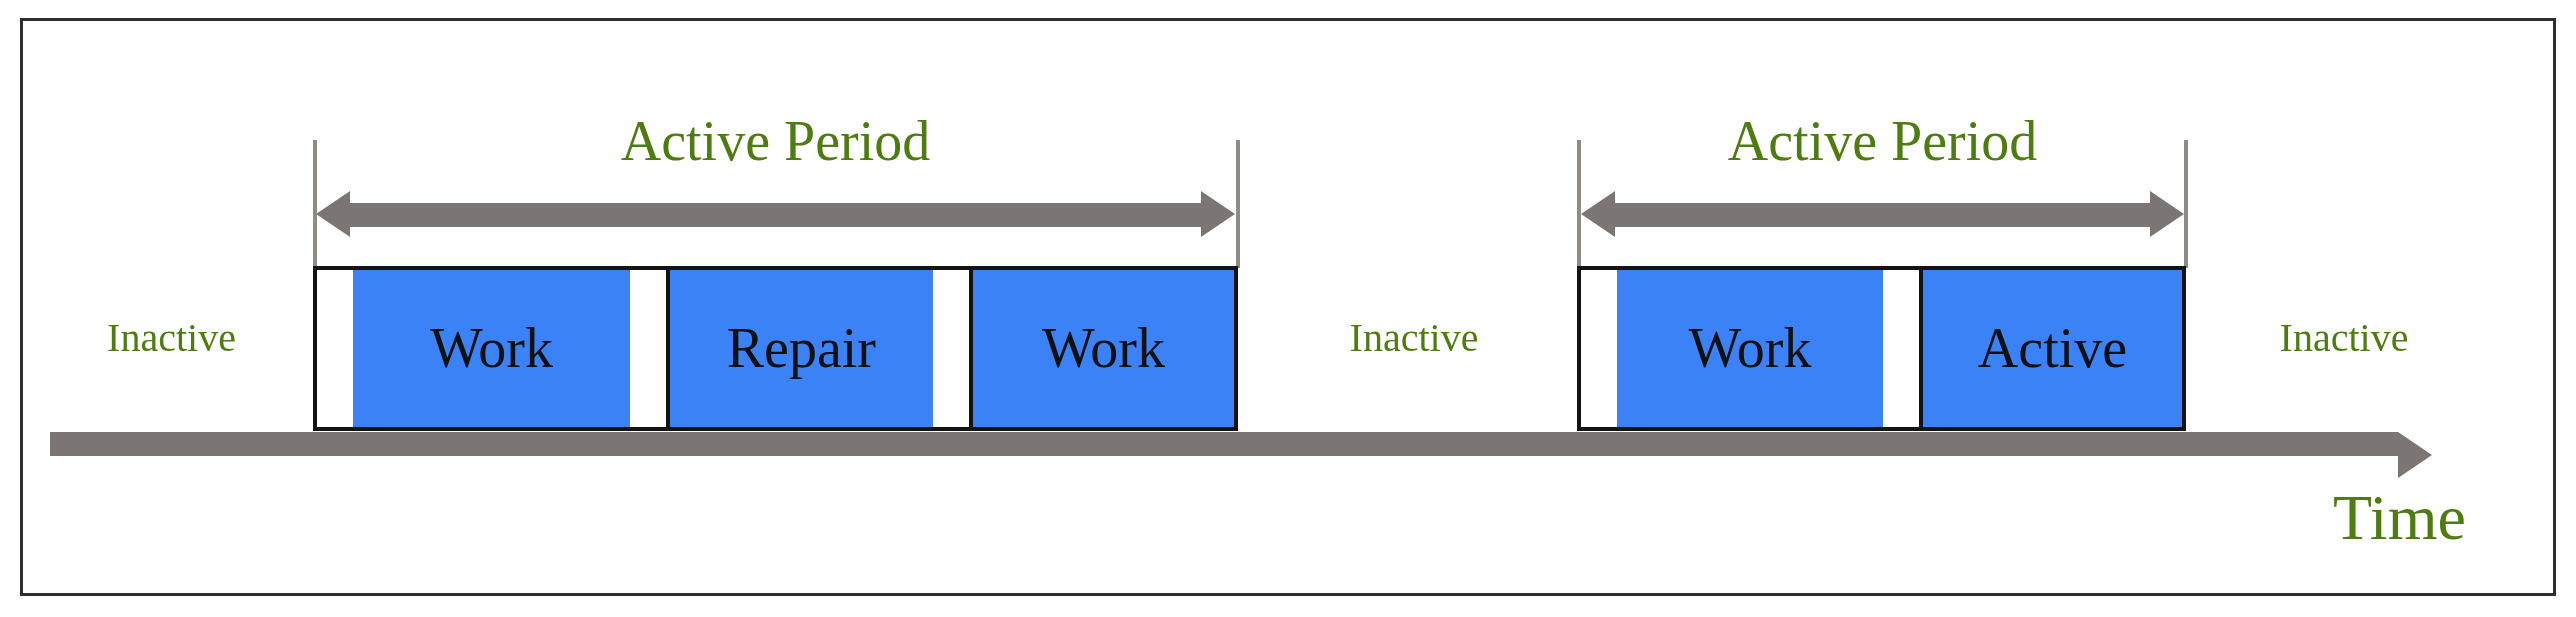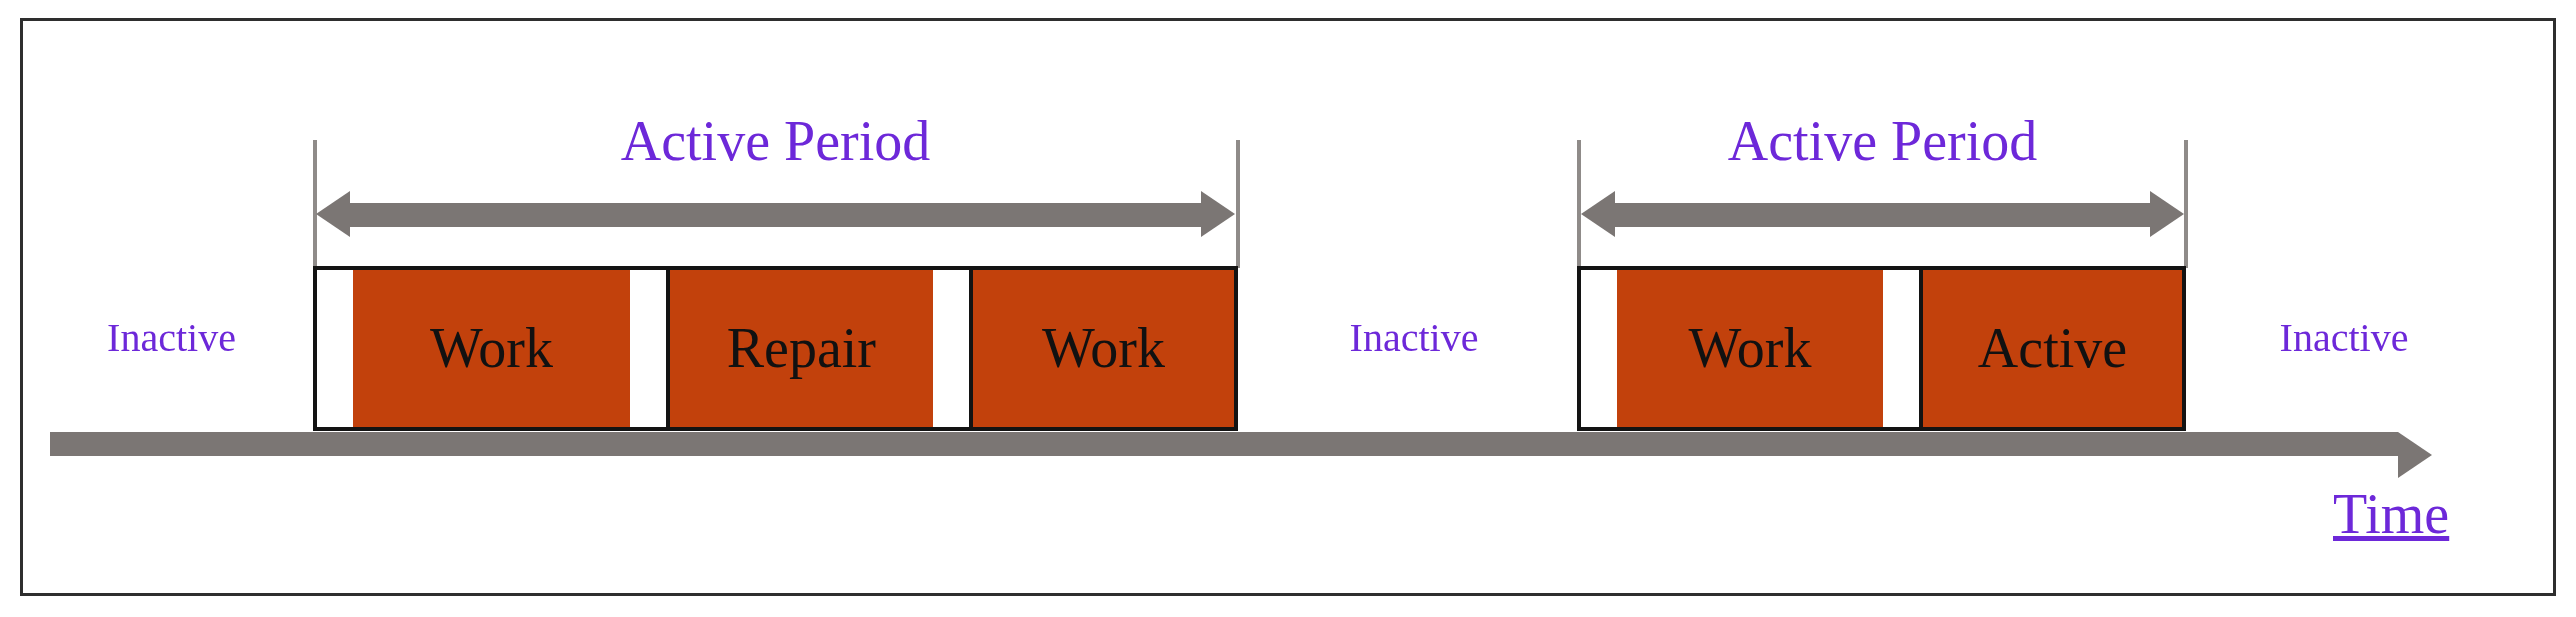--- a/index.html
+++ b/index.html
@@ -25,37 +25,36 @@
     width: 2536px;
     height: 578px;
     border: 3.6px solid #2e2e2e;
     box-sizing: border-box;
     background: #ffffff;
   }
 
   
   .label {
     position: absolute;
-    color: #6d28d9;
+    color: #4d7c0f;
     font-size: 56px;
     line-height: 1.0;
     white-space: nowrap;
     letter-spacing: 0px;
   }
   .inactive-label {
     text-align: center;
     font-size: 40px;
   }
   .period-label {
     text-align: center;
     font-size: 56px;
   }
   .time-label {
-    font-size: 56px;
-    text-decoration: underline;
+    font-size: 64px;
   }
 
   
   .axis-bar {
     position: absolute;
     background: #7b7674;
     height: 23.5px;
   }
   .axis-head {
     position: absolute;
@@ -107,21 +106,21 @@
   .state-box {
     position: relative;
     box-sizing: border-box;
     display: flex;
     align-items: center;
     justify-content: center;
     text-align: center;
     color: #111111;
     font-size: 56px;
     line-height: 1.05;
-    background: #c2410c;
+    background: #3b82f6;
     margin-left: 36px;
   }
   .state-box + .state-box {
     border-left: 4.5px solid #131313;
   }
   .state-box .two-line {
     display: block;
   }
 </style>
 </head>

